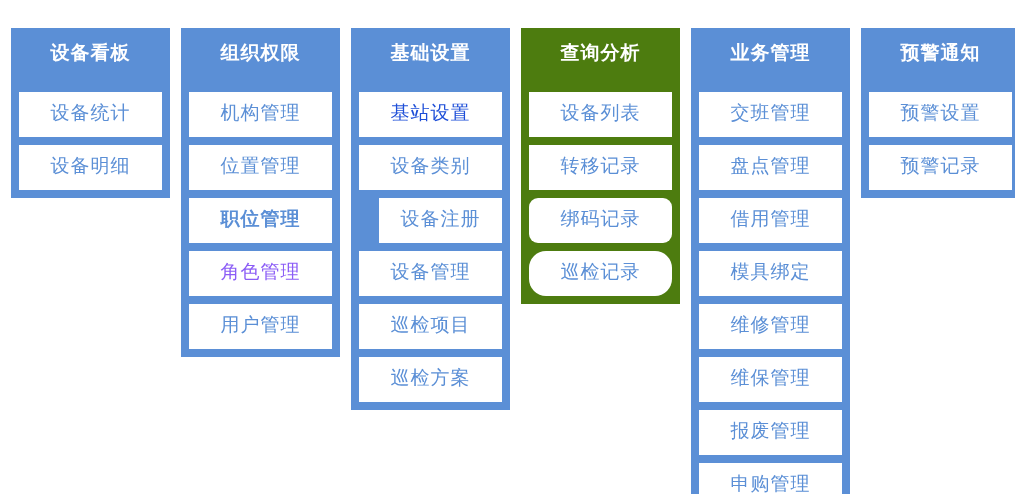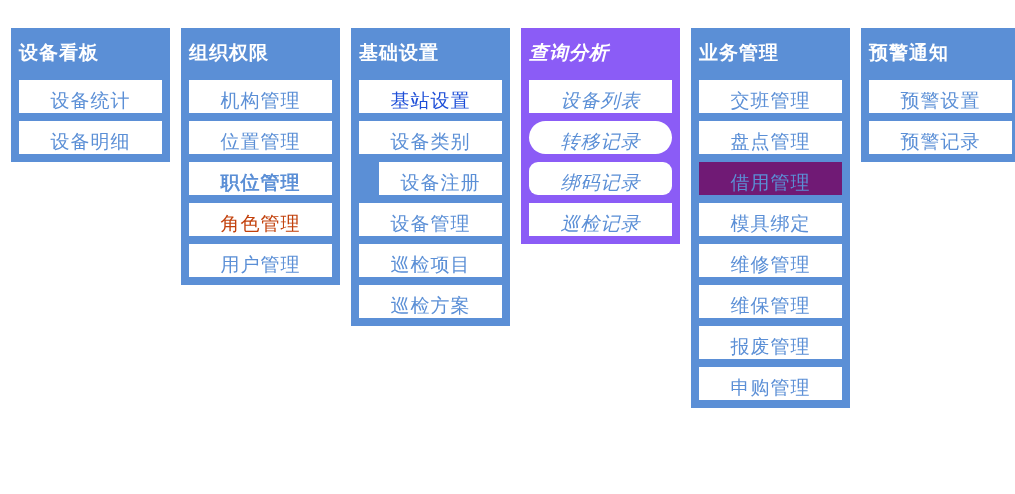--- a/index.html
+++ b/index.html
@@ -29,36 +29,36 @@
   .menu-card {
     width: 159px;
     flex: 0 0 159px;
     background: #5b8fd6;
     box-sizing: border-box;
     padding: 0 8px 8px 8px;
     align-self: flex-start;
   }
 
   .card-header {
-    height: 52px;
+    height: 64px;
     line-height: 48px;
-    text-align: left;
+    text-align: center;
     color: #ffffff;
     font-size: 19px;
     font-weight: bold;
     letter-spacing: 1px;
     white-space: nowrap;
   }
 
   .card-items {
     display: block;
   }
 
   .menu-item {
-    height: 33px;
+    height: 45px;
     line-height: 41px;
     background: #ffffff;
     color: #5b8fd6;
     text-align: center;
     font-size: 19px;
     letter-spacing: 1px;
     white-space: nowrap;
     margin-bottom: 8px;
     box-sizing: border-box;
   }
@@ -76,50 +76,50 @@
         <div class="menu-item" style="background: rgb(255, 255, 255); color: rgb(91, 143, 214);">设备统计</div>
         <div class="menu-item" style="background: rgb(255, 255, 255); color: rgb(91, 143, 214);">设备明细</div>
       </div>
     </div>
     <div class="menu-card" style="background: rgb(91, 143, 214);">
       <div class="card-header" style="color: rgb(255, 255, 255);">组织权限</div>
       <div class="card-items">
         <div class="menu-item" style="background: rgb(255, 255, 255); color: rgb(91, 143, 214);">机构管理</div>
         <div class="menu-item" style="background: rgb(255, 255, 255); color: rgb(91, 143, 214);">位置管理</div>
         <div class="menu-item" style="background: rgb(255, 255, 255); color: rgb(91, 143, 214); font-weight: bold;">职位管理</div>
-        <div class="menu-item" style="background: rgb(255, 255, 255); color: #c2410c;">角色管理</div>
+        <div class="menu-item" style="background: rgb(255, 255, 255); color: #8b5cf6;">角色管理</div>
         <div class="menu-item" style="background: rgb(255, 255, 255); color: rgb(91, 143, 214);">用户管理</div>
       </div>
     </div>
     <div class="menu-card" style="background: rgb(91, 143, 214);">
       <div class="card-header" style="color: rgb(255, 255, 255);">基础设置</div>
       <div class="card-items">
         <div class="menu-item" style="background: rgb(255, 255, 255); color: #1d4ed8;">基站设置</div>
         <div class="menu-item" style="background: rgb(255, 255, 255); color: rgb(91, 143, 214);">设备类别</div>
         <div class="menu-item" style="background: rgb(255, 255, 255); color: rgb(91, 143, 214); margin-left: 20px;">设备注册</div>
         <div class="menu-item" style="background: rgb(255, 255, 255); color: rgb(91, 143, 214);">设备管理</div>
         <div class="menu-item" style="background: rgb(255, 255, 255); color: rgb(91, 143, 214);">巡检项目</div>
         <div class="menu-item" style="background: rgb(255, 255, 255); color: rgb(91, 143, 214);">巡检方案</div>
       </div>
     </div>
-    <div class="menu-card" style="background: #8b5cf6; font-style: italic;">
+    <div class="menu-card" style="background: #4d7c0f;">
       <div class="card-header" style="color: rgb(255, 255, 255);">查询分析</div>
       <div class="card-items">
         <div class="menu-item" style="background: rgb(255, 255, 255); color: rgb(91, 143, 214);">设备列表</div>
-        <div class="menu-item" style="background: rgb(255, 255, 255); color: rgb(91, 143, 214); border-radius: 19px;">转移记录</div>
+        <div class="menu-item" style="background: rgb(255, 255, 255); color: rgb(91, 143, 214);">转移记录</div>
         <div class="menu-item" style="background: rgb(255, 255, 255); color: rgb(91, 143, 214); border-radius: 9px;">绑码记录</div>
-        <div class="menu-item" style="background: rgb(255, 255, 255); color: rgb(91, 143, 214);">巡检记录</div>
+        <div class="menu-item" style="background: rgb(255, 255, 255); color: rgb(91, 143, 214); border-radius: 17px;">巡检记录</div>
       </div>
     </div>
     <div class="menu-card" style="background: rgb(91, 143, 214);">
       <div class="card-header" style="color: rgb(255, 255, 255);">业务管理</div>
       <div class="card-items">
         <div class="menu-item" style="background: rgb(255, 255, 255); color: rgb(91, 143, 214);">交班管理</div>
         <div class="menu-item" style="background: rgb(255, 255, 255); color: rgb(91, 143, 214);">盘点管理</div>
-        <div class="menu-item" style="background: #701a75; color: rgb(91, 143, 214);">借用管理</div>
+        <div class="menu-item" style="background: #ffffff; color: rgb(91, 143, 214);">借用管理</div>
         <div class="menu-item" style="background: rgb(255, 255, 255); color: rgb(91, 143, 214);">模具绑定</div>
         <div class="menu-item" style="background: rgb(255, 255, 255); color: rgb(91, 143, 214);">维修管理</div>
         <div class="menu-item" style="background: rgb(255, 255, 255); color: rgb(91, 143, 214);">维保管理</div>
         <div class="menu-item" style="background: rgb(255, 255, 255); color: rgb(91, 143, 214);">报废管理</div>
         <div class="menu-item" style="background: rgb(255, 255, 255); color: rgb(91, 143, 214);">申购管理</div>
       </div>
     </div>
     <div class="menu-card" style="background: rgb(91, 143, 214);">
       <div class="card-header" style="color: rgb(255, 255, 255);">预警通知</div>
       <div class="card-items">

